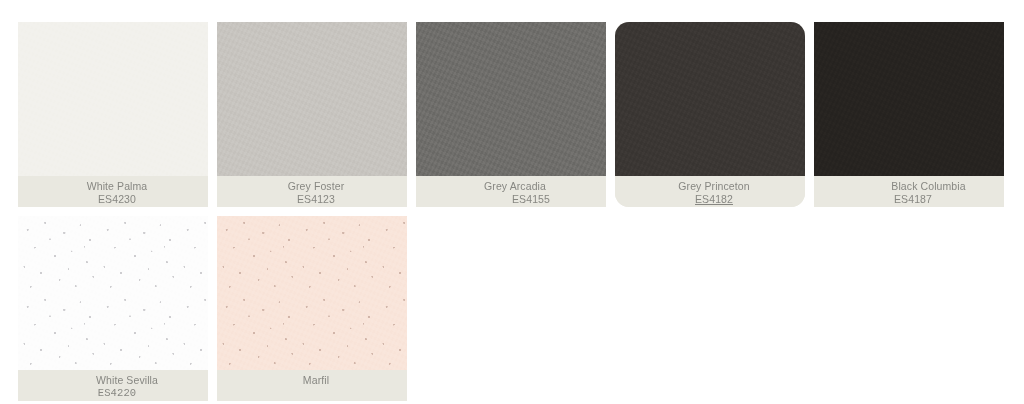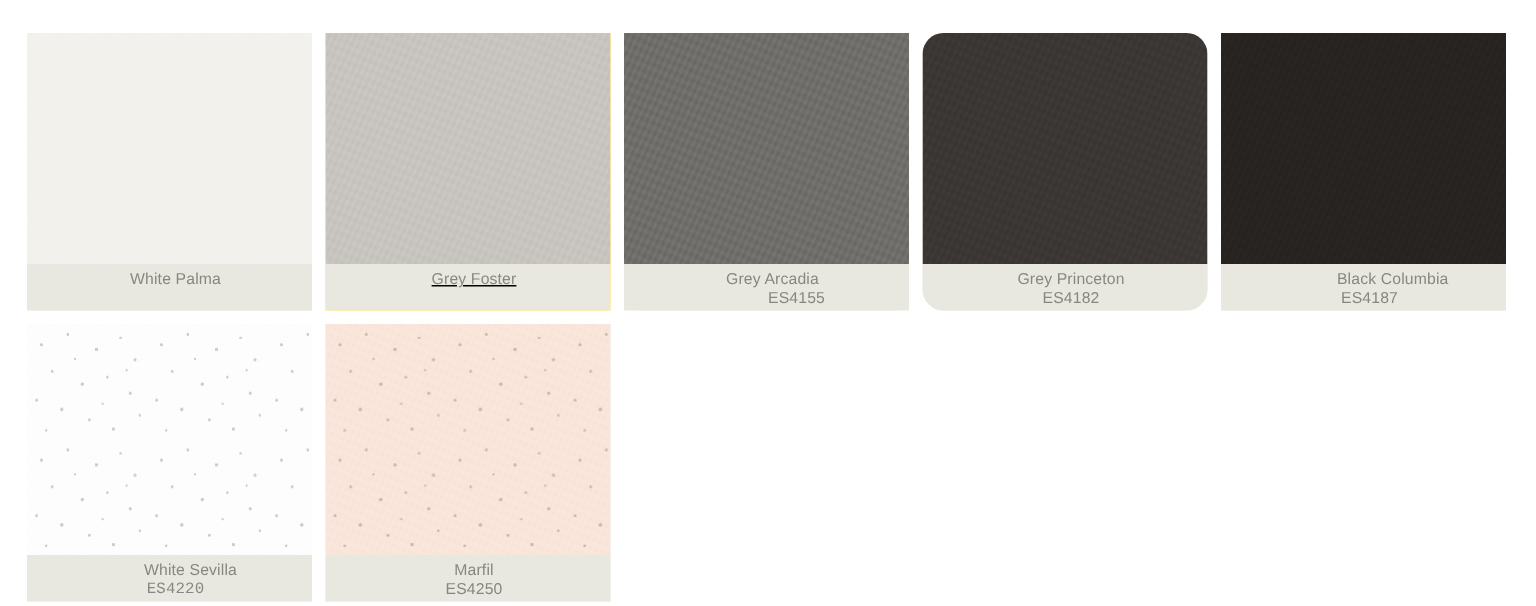--- a/index.html
+++ b/index.html
@@ -116,57 +116,58 @@
 </style>
 </head>
 <body style="background: rgb(255, 255, 255);">
 
 <div id="swatch-gallery">
   <div class="swatch-grid">
       <div class="swatch-card" style="background: rgb(233, 232, 224);">
         <div class="swatch-color" style="background: rgb(242, 241, 236); --fleck: rgba(150,145,135,0.30);"></div>
         <div class="swatch-label" style="background: rgb(233, 232, 224);">
           <span class="swatch-name" style="color: rgb(135, 135, 130);">White Palma</span>
+          <span class="swatch-code" style="color: rgb(135, 135, 130);">ES4230</span>
         </div>
       </div>
-      <div class="swatch-card" style="background: #fde047; text-decoration: underline;">
+      <div class="swatch-card" style="background: #84cc16;">
         <div class="swatch-color" style="background: rgb(199, 196, 191); --fleck: rgba(110,106,100,0.30);"></div>
         <div class="swatch-label" style="background: rgb(233, 232, 224);">
           <span class="swatch-name" style="color: rgb(135, 135, 130);">Grey Foster</span>
+          <span class="swatch-code" style="color: rgb(135, 135, 130);">ES4123</span>
         </div>
       </div>
       <div class="swatch-card" style="background: rgb(233, 232, 224);">
         <div class="swatch-color" style="background: rgb(110, 109, 106); --fleck: rgba(230,230,228,0.25);"></div>
         <div class="swatch-label" style="background: rgb(233, 232, 224); border-radius: 10px;">
           <span class="swatch-name" style="color: rgb(135, 135, 130);">Grey Arcadia</span>
           <span class="swatch-code" style="color: rgb(135, 135, 130); padding-left: 32px;">ES4155</span>
         </div>
       </div>
       <div class="swatch-card" style="background: rgb(233, 232, 224); border-radius: 14px;">
         <div class="swatch-color" style="background: rgb(58, 54, 51); --fleck: rgba(225,220,215,0.18);"></div>
         <div class="swatch-label" style="background: rgb(233, 232, 224);">
           <span class="swatch-name" style="color: rgb(135, 135, 130);">Grey Princeton</span>
-          <span class="swatch-code" style="color: rgb(135, 135, 130);">ES4182</span>
+          <span class="swatch-code" style="color: rgb(135, 135, 130); text-decoration: underline;">ES4182</span>
         </div>
       </div>
       <div class="swatch-card" style="background: rgb(233, 232, 224);">
         <div class="swatch-color" style="background: rgb(38, 35, 32); --fleck: rgba(220,215,210,0.14);"></div>
         <div class="swatch-label" style="background: rgb(233, 232, 224);">
           <span class="swatch-name" style="color: rgb(135, 135, 130); margin-left: 31px;">Black Columbia</span>
           <span class="swatch-code" style="color: rgb(135, 135, 130);">ES4187</span>
         </div>
       </div>
       <div class="swatch-card" style="background: rgb(233, 232, 224);">
         <div class="swatch-color speckled" style="background: rgb(253, 253, 253); --fleck: rgba(128,126,134,0.38);"></div>
         <div class="swatch-label" style="background: rgb(233, 232, 224);">
           <span class="swatch-name" style="color: rgb(135, 135, 130); margin-left: 20px;">White Sevilla</span>
           <span class="swatch-code" style="color: rgb(135, 135, 130); font-family: Liberation Mono, monospace;">ES4220</span>
         </div>
       </div>
       <div class="swatch-card" style="background: rgb(233, 232, 224);">
         <div class="swatch-color speckled" style="background: rgb(249, 229, 218); --fleck: rgba(150,110,95,0.40);"></div>
         <div class="swatch-label" style="background: rgb(233, 232, 224);">
           <span class="swatch-name" style="color: rgb(135, 135, 130);">Marfil</span>
-          <span class="swatch-code" style="color: rgb(135, 135, 130);">ES4250</span>
         </div>
       </div>
     </div>
 </div>
 
 </body></html>

